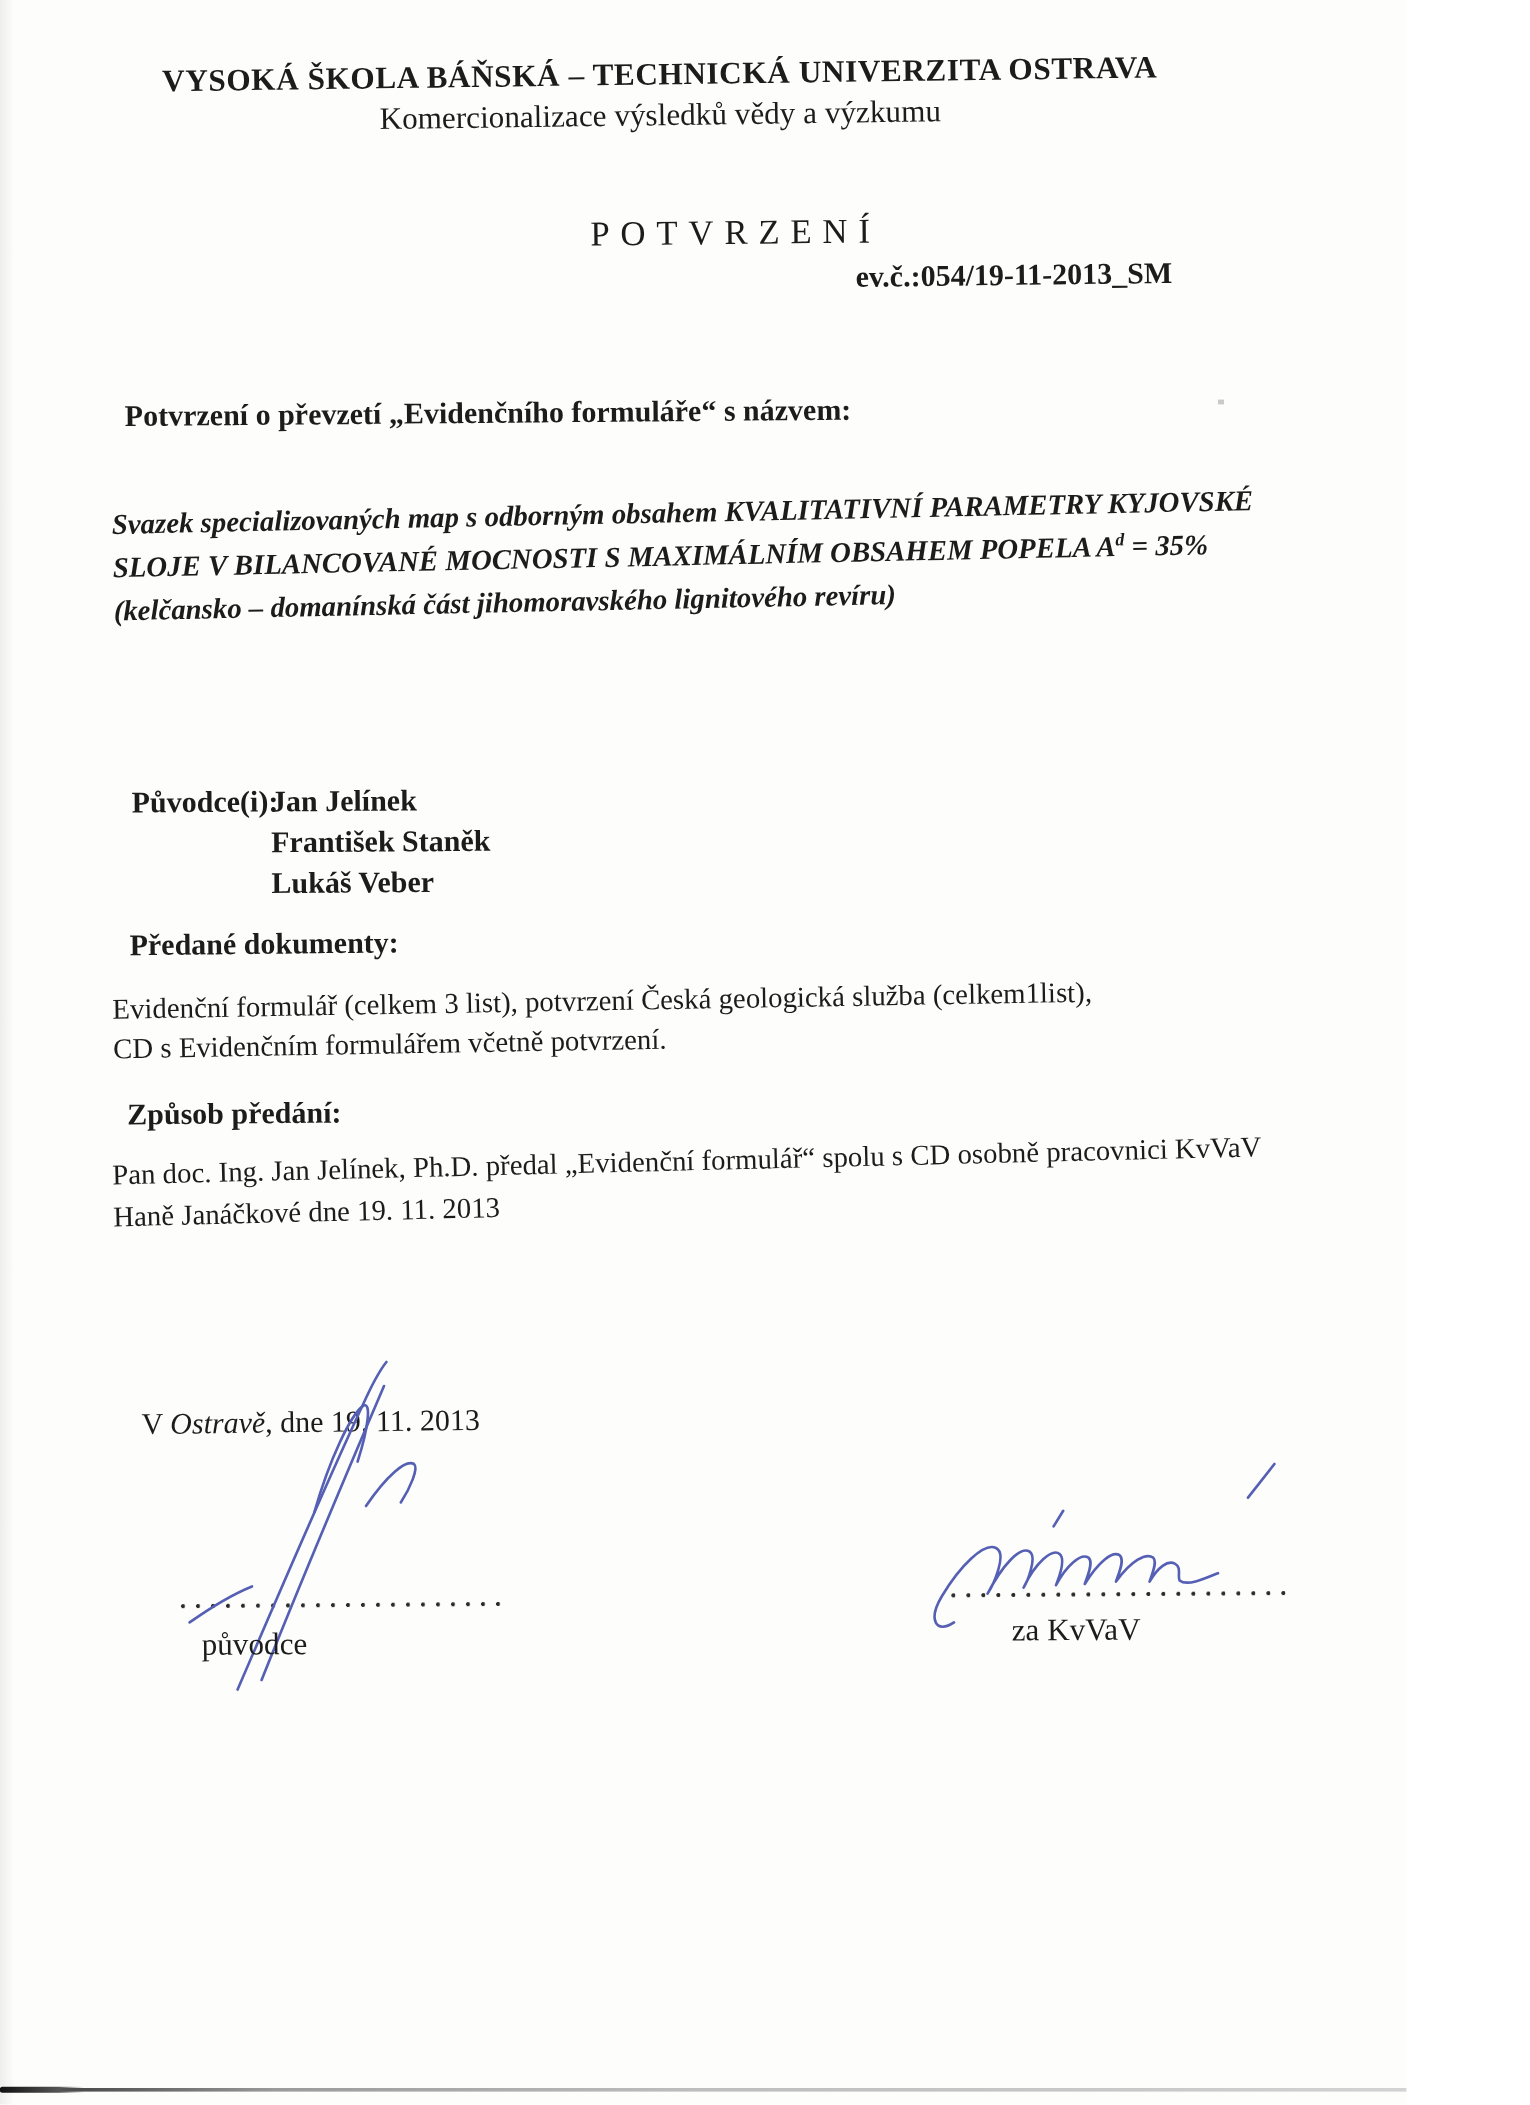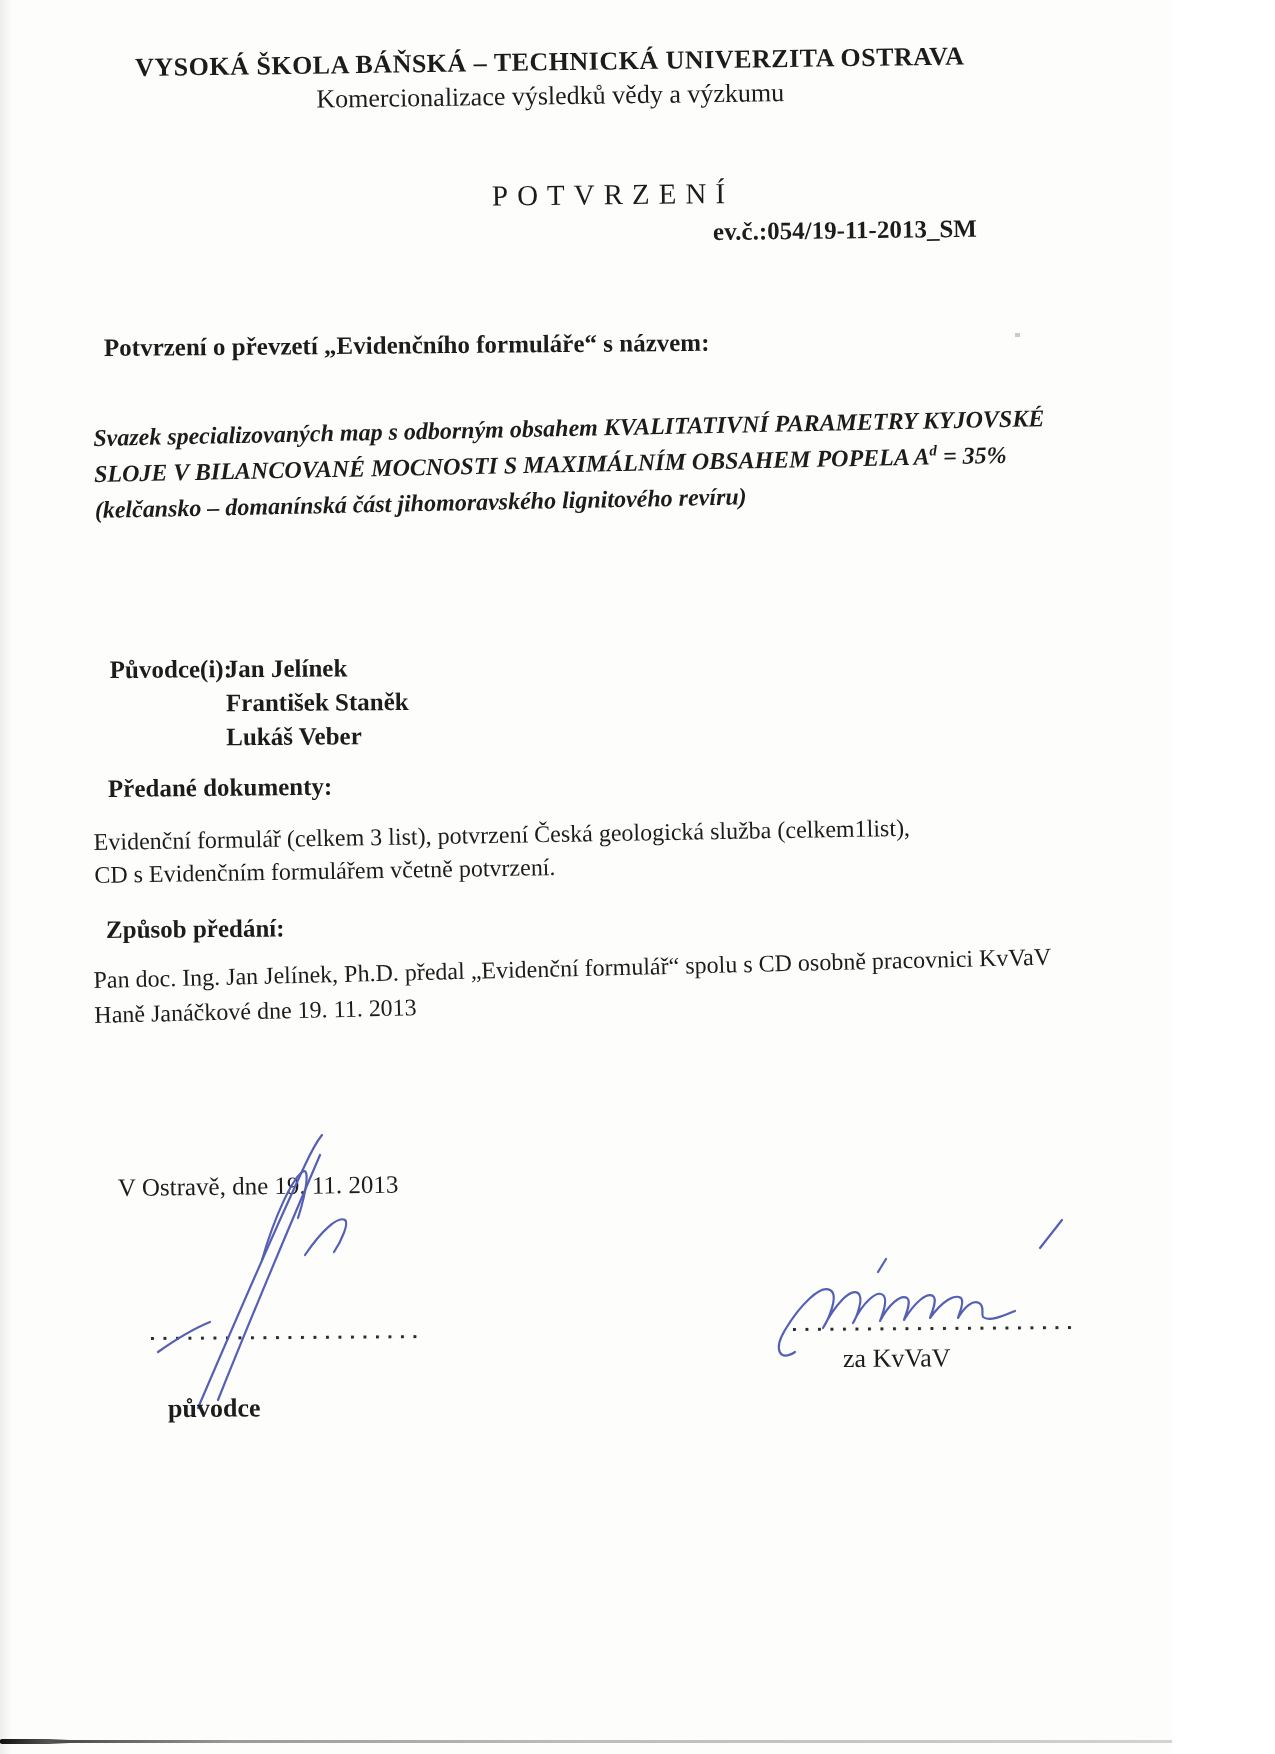--- a/index.html
+++ b/index.html
@@ -45,30 +45,30 @@
   .originator-names div { margin: 0; }
 
   .section-heading { font-size: 25px; font-weight: 700; }
   .docs-heading { left: 108px; top: 775px; }
   .docs-text { left: 94px; top: 826px; width: 1000px; font-size: 24px; line-height: 33px; }
 
   .handover-heading { left: 106px; top: 916px; }
   .handover-text { left: 94px; top: 963px; width: 1120px; font-size: 24px; line-height: 35px; }
 
   .place-date { left: 118px; top: 1174px; font-size: 25px; }
-  .place-date .city { }
+  .place-date .city { font-style: italic; }
 
   .dotline { position: absolute; height: 5px;
     background-image: radial-gradient(circle at 2.5px 2.5px, #2b2b2b 1.5px, rgba(0,0,0,0) 1.9px);
     background-size: 12.5px 5px; background-repeat: repeat-x; }
   .dotline-left  { left: 150px; top: 1336px; width: 268px; }
   .dotline-right { left: 792px; top: 1327px; width: 286px; }
 
   .sig-label { position: absolute; font-size: 26px; }
-  .sig-label-left  { left: 168px; top: 1394px; font-weight: bold; }
+  .sig-label-left  { left: 168px; top: 1356px; }
   .sig-label-right { left: 843px; top: 1344px; }
 
   .sig-svg { position: absolute; }
   .sig-left  { left: 140px; top: 1110px; }
   .sig-right { left: 765px; top: 1210px; }
   .sig-stroke { fill: none; stroke: #5560b5; stroke-width: 2.2; stroke-linecap: round; stroke-linejoin: round; }
 
   .scan-left-band { left: 0; top: 0; width: 12px; height: 1754px;
     background: linear-gradient(to right, rgba(100,100,100,0.10), rgba(100,100,100,0)); }
   .scan-bottom-line { left: 0; top: 1740px; width: 1275px; height: 3px;

